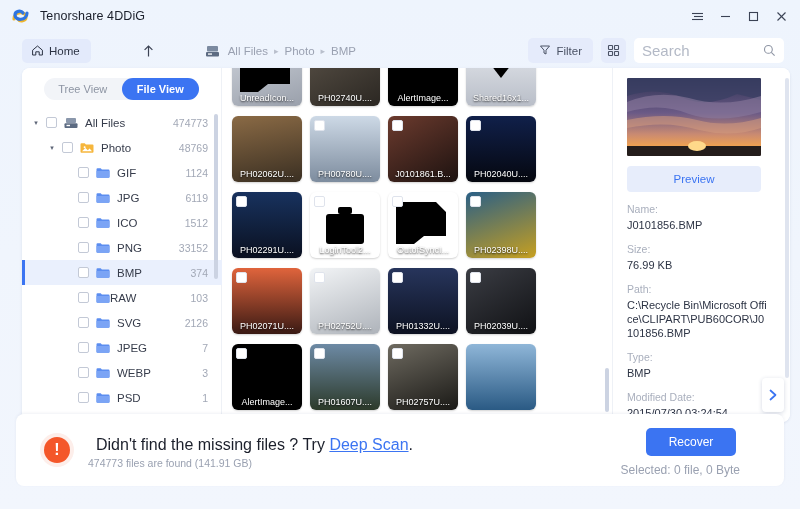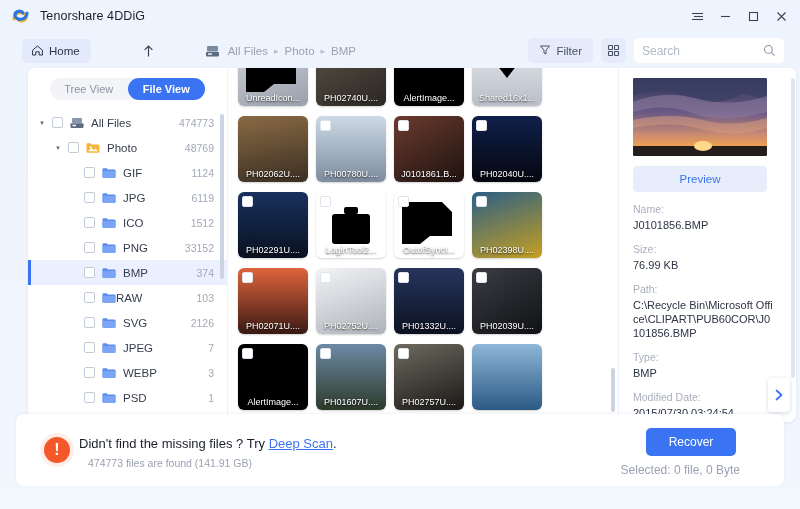--- a/index.html
+++ b/index.html
@@ -66,28 +66,28 @@
   }
   .grid-btn {
     width: 25px; height: 25px; background: #e5ebfb; border-radius: 5px;
     display: flex; align-items: center; justify-content: center;
   }
   .search-box {
     width: 150px; height: 25px; background: #fff; border-radius: 5px;
     display: flex; align-items: center; padding: 0 8px; position: relative;
   }
   .search-box input {
-    border: 0; outline: 0; width: 120px; font-size: 12px; color: #333;
+    border: 0; outline: 0; width: 120px; font-size: 15px; color: #333;
     background: transparent; font-family: "Liberation Sans", sans-serif;
   }
   .search-box input::placeholder { color: #b3b9c6; }
 
   
   .card {
-    position: absolute; left: 28px; top: 68px; width: 768px; height: 354px;
+    position: absolute; left: 22px; top: 68px; width: 768px; height: 354px;
     background: #fff; border-radius: 8px; overflow: hidden;
     box-shadow: 0 1px 3px rgba(40,60,110,.10);
     display: flex;
   }
   
   .sidebar {
     width: 200px; height: 354px; background: #fff; position: relative;
     border-right: 1px solid #eef1f6;
   }
   .viewtoggle {
@@ -182,21 +182,21 @@
     background: #fff; border-radius: 8px;
     box-shadow: 0 -1px 3px rgba(40,60,110,.07);
   }
   .alert-ico {
     position: absolute; left: 28px; top: 23px; width: 26px; height: 26px;
     border-radius: 50%; background: #f4572a; color: #fff;
     display: flex; align-items: center; justify-content: center;
     font-size: 16px; font-weight: bold;
     box-shadow: 0 0 0 4px #fdeeea;
   }
-  .alert-t1 { position: absolute; left: 63px; top: 22px; font-size: 13px; color: #1b1f2b; }
+  .alert-t1 { position: absolute; left: 80px; top: 22px; font-size: 16px; color: #1b1f2b; }
   .alert-t1 a { color: #3b74f2; text-decoration: underline; }
   .alert-t2 { position: absolute; left: 72px; top: 43px; font-size: 10.5px; color: #9aa1b1; }
   .recover {
     position: absolute; right: 48px; top: 14px; width: 90px; height: 28px;
     background: #3b74f2; border-radius: 5px; color: #fff;
     display: flex; align-items: center; justify-content: center; font-size: 12px;
   }
   .selinfo { position: absolute; right: 44px; top: 49px; font-size: 12px; color: #9aa1b1; }
 </style>
 </head>

